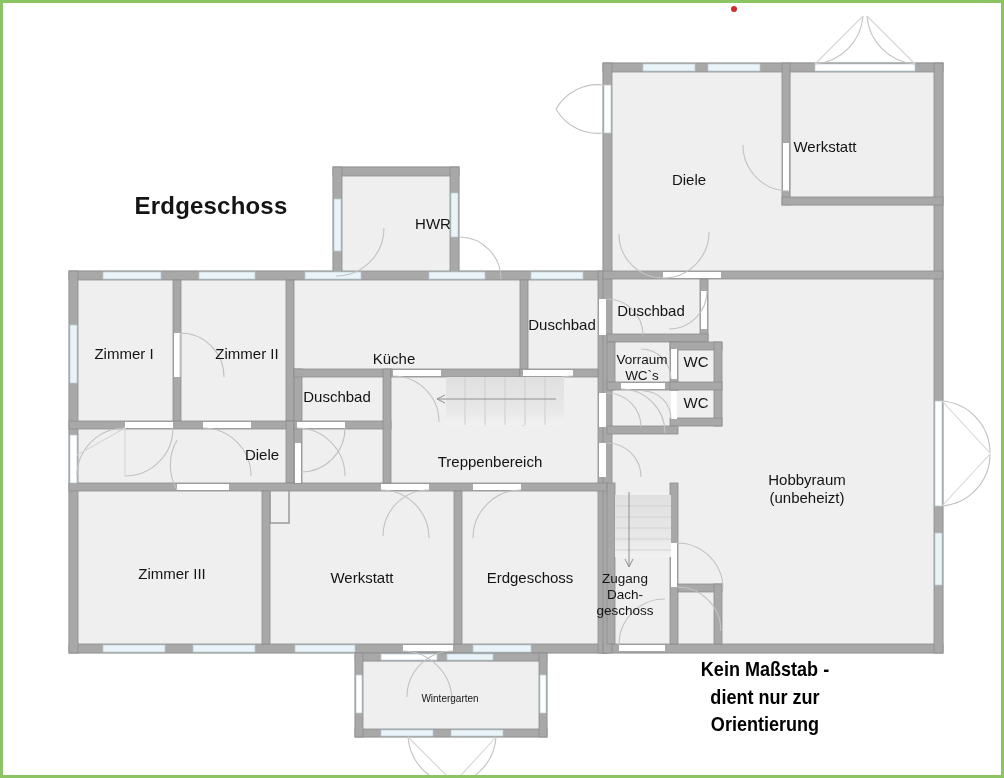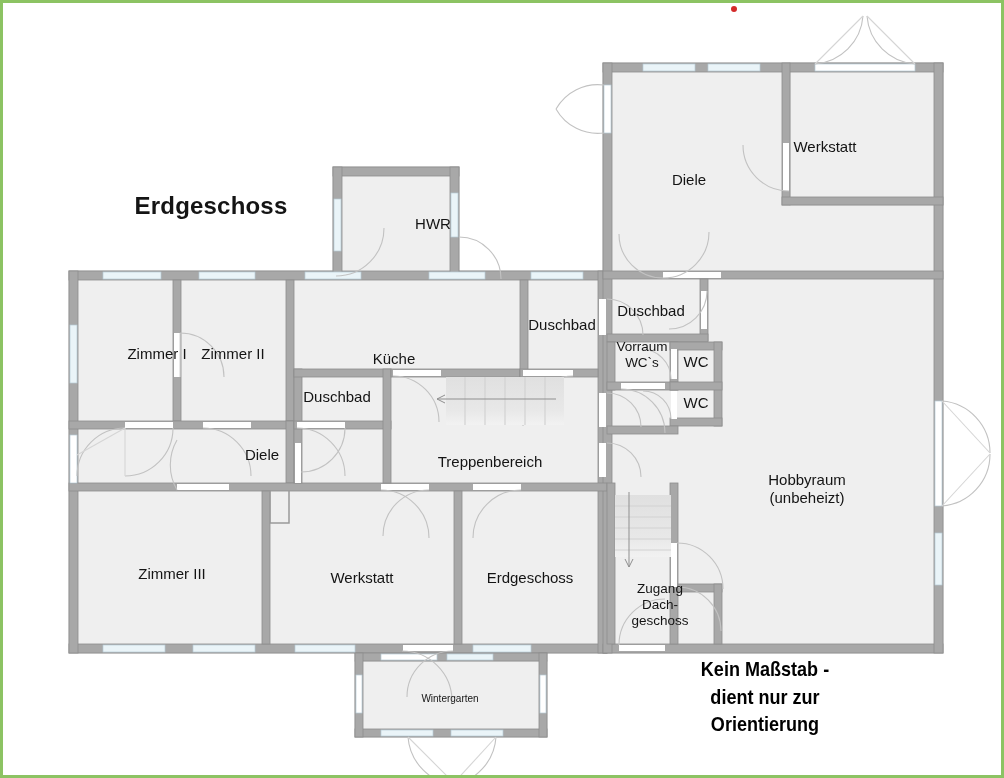--- a/index.html
+++ b/index.html
@@ -321,37 +321,37 @@
       </g>
 
       <g fill="none" stroke="#9a9a9a" stroke-width="1.5">
         <path d="M267 488 L267 520 L286 520 L286 488"></path>
       </g>
     </svg>
   </div>
 
   <div id="title-erdgeschoss" class="lbl" style="left: 208px; top: 203px;">Erdgeschoss</div>
 
-  <div id="lbl-zimmer-1" class="lbl room-lbl" style="left: 121px; top: 351px; margin-left: 33px;">Zimmer I</div>
-  <div id="lbl-zimmer-2" class="lbl room-lbl" style="left: 230px; top: 351px;">Zimmer II</div>
+  <div id="lbl-zimmer-1" class="lbl room-lbl" style="left: 121px; top: 351px;">Zimmer I</div>
+  <div id="lbl-zimmer-2" class="lbl room-lbl" style="left: 244px; top: 351px;">Zimmer II</div>
   <div id="lbl-kueche" class="lbl room-lbl" style="left: 391px; top: 319px; margin-top: 37px;">Küche</div>
   <div id="lbl-hwr" class="lbl room-lbl" style="left: 390px; top: 221px; margin-left: 40px;">HWR</div>
   <div id="lbl-duschbad-1" class="lbl room-lbl" style="left: 559px; top: 322px;">Duschbad</div>
   <div id="lbl-duschbad-2" class="lbl room-lbl" style="left: 334px; top: 394px;">Duschbad</div>
   <div id="lbl-duschbad-3" class="lbl room-lbl" style="left: 648px; top: 308px;">Duschbad</div>
-  <div id="lbl-vorraum-wcs" class="lbl room-lbl sm" style="left: 639px; top: 352px;">Vorraum
+  <div id="lbl-vorraum-wcs" class="lbl room-lbl sm" style="left: 639px; top: 365px;">Vorraum
 WC`s</div>
   <div id="lbl-wc-1" class="lbl room-lbl" style="left: 693px; top: 359px;">WC</div>
   <div id="lbl-wc-2" class="lbl room-lbl" style="left: 693px; top: 400px;">WC</div>
   <div id="lbl-treppenbereich" class="lbl room-lbl" style="left: 487px; top: 440px; margin-top: 19px;">Treppenbereich</div>
   <div id="lbl-diele" class="lbl room-lbl" style="left: 211px; top: 452px; margin-left: 48px;">Diele</div>
   <div id="lbl-zimmer-3" class="lbl room-lbl" style="left: 169px; top: 571px;">Zimmer III</div>
   <div id="lbl-wohnzimmer" class="lbl room-lbl" style="left: 359px; top: 575px;">Werkstatt</div>
   <div id="lbl-schlafzimmer" class="lbl room-lbl" style="left: 527px; top: 575px;">Erdgeschoss</div>
-  <div id="lbl-zugang-dg" class="lbl room-lbl sm" style="left: 657px; top: 592px; margin-top: 10px;">Zugang
+  <div id="lbl-zugang-dg" class="lbl room-lbl sm" style="left: 622px; top: 592px;">Zugang
 Dach-
 geschoss</div>
   <div id="lbl-anbau" class="lbl room-lbl" style="left: 686px; top: 177px;">Diele</div>
   <div id="lbl-werkstatt" class="lbl room-lbl" style="left: 822px; top: 144px; text-align: right;">Werkstatt</div>
   <div id="lbl-hobbyraum" class="lbl room-lbl" style="left: 804px; top: 486px;">Hobbyraum
 (unbeheizt)</div>
   <div id="lbl-wintergarten" class="lbl room-lbl wg" style="left: 447px; top: 696px;">Wintergarten</div>
 
   <div id="note-block" style="left: 762px; top: 694px; transform: translate(-50%, -50%) scaleX(0.88);">Kein Maßstab -
 dient nur zur Orientierung</div>

